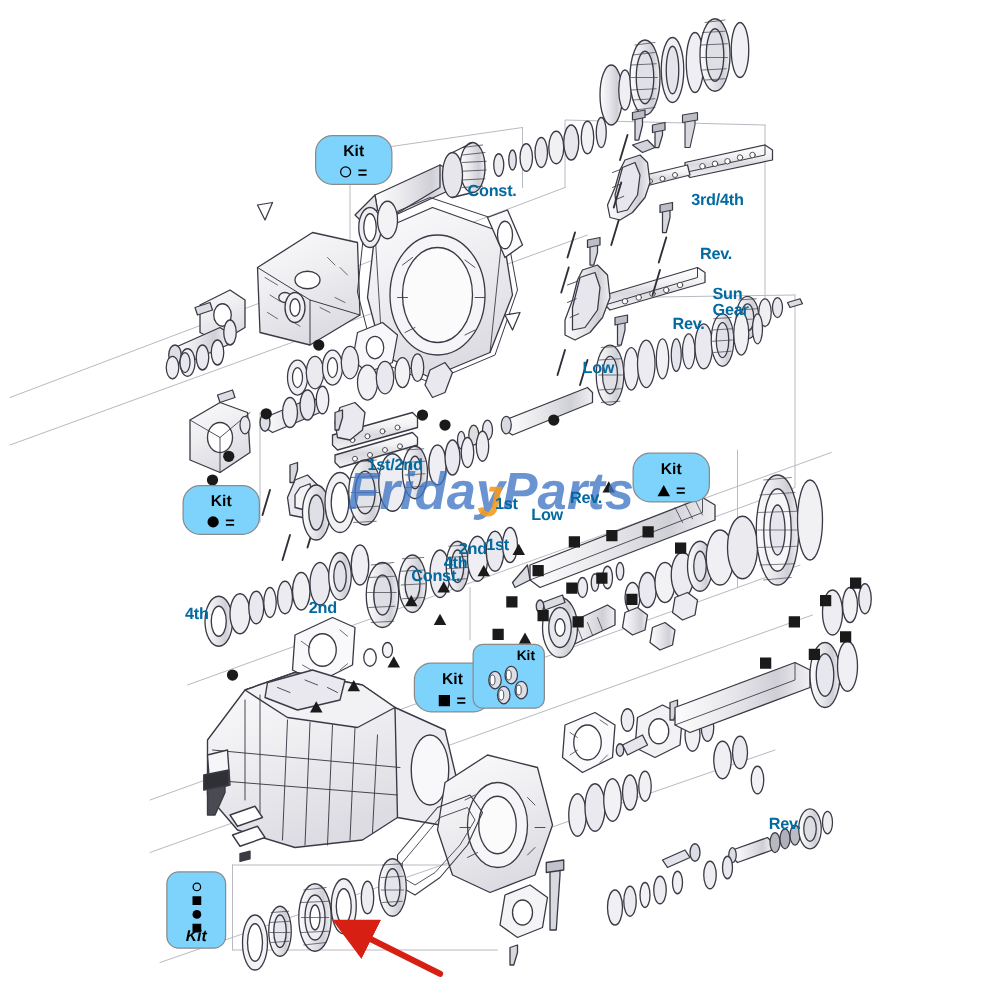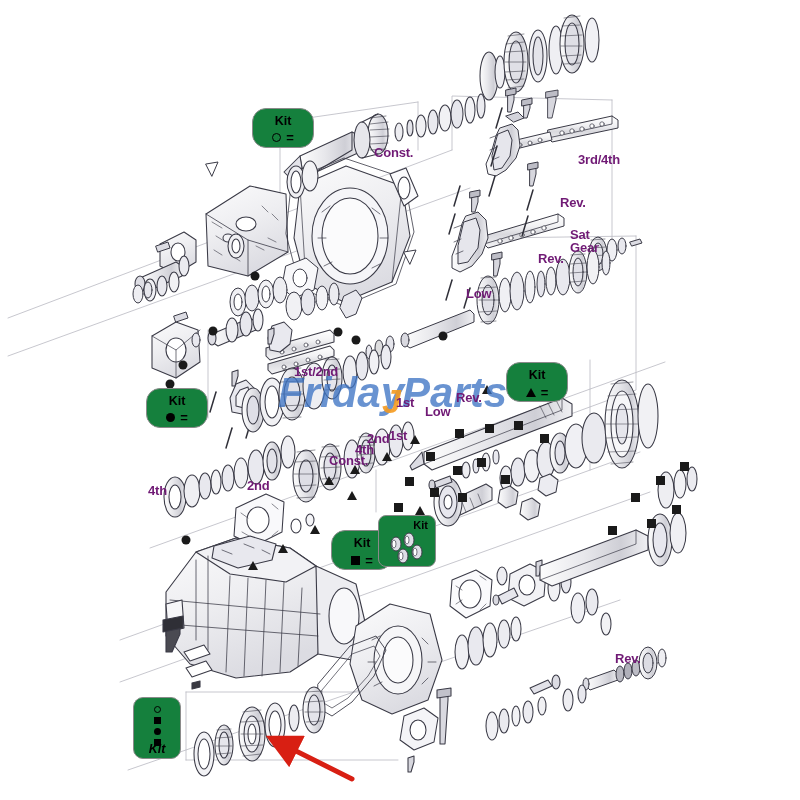--- a/index.html
+++ b/index.html
@@ -24,33 +24,33 @@
     top: 0;
     width: 800px;
     height: 800px;
   }
   
   .lbl {
     position: absolute;
     font-family: "Liberation Sans", sans-serif;
     font-weight: bold;
     font-size: 13px;
-    color: #701a75;
+    color: #0369a1;
     white-space: pre;
     line-height: 1.05;
     letter-spacing: -0.2px;
   }
   .lbl.two   { line-height: 1.0; }
 
   
   .kit-box {
     position: absolute;
     border: 1.3px solid #8a8a8a;
     border-radius: 14px;
-    background: #15803d;
+    background: #7dd3fc;
     box-sizing: border-box;
   }
   .kit-box .kit-title {
     position: absolute;
     left: 0; right: 0;
     text-align: center;
     font-family: "Liberation Sans", sans-serif;
     font-weight: bold;
     font-size: 12.5px;
     color: #000;
@@ -780,23 +780,23 @@
     </g>
   </svg>
 
   <svg id="watermark" viewBox="0 0 244 46" xmlns="http://www.w3.org/2000/svg">
     <text x="0" y="35" font-family="Liberation Sans, sans-serif" font-size="42" font-weight="bold" font-style="italic" fill="#3f74c4" fill-opacity="0.78">Friday</text>
     <text x="104" y="41" font-family="Liberation Sans, sans-serif" font-size="34" font-weight="bold" font-style="italic" fill="#f59a1e" fill-opacity="0.9">J</text>
     <text x="124" y="35" font-family="Liberation Sans, sans-serif" font-size="42" font-weight="bold" font-style="italic" fill="#3f74c4" fill-opacity="0.78">Parts</text>
   </svg>
 
   <div class="lbl" style="left:374px; top:146px;">Const.</div>
-  <div class="lbl" style="left:578px; top:153px;">3rd/4th</div>
+  <div class="lbl" style="left:553px; top:153px;">3rd/4th</div>
   <div class="lbl" style="left:560px; top:196px;">Rev.</div>
-  <div class="lbl two" style="left:570px; top:228px;">Sat
+  <div class="lbl two" style="left:570px; top:228px;">Sun
 Gear</div>
   <div class="lbl" style="left:538px; top:252px;">Rev.</div>
   <div class="lbl" style="left:466px; top:287px;">Low</div>
   <div class="lbl" style="left:294px; top:365px;">1st/2nd</div>
   <div class="lbl" style="left:396px; top:396px;">1st</div>
   <div class="lbl" style="left:425px; top:405px;">Low</div>
   <div class="lbl" style="left:456px; top:391px;">Rev.</div>
   <div class="lbl" style="left:367px; top:432px;">2nd</div>
   <div class="lbl" style="left:389px; top:429px;">1st</div>
   <div class="lbl" style="left:355px; top:443px;">4th</div>

